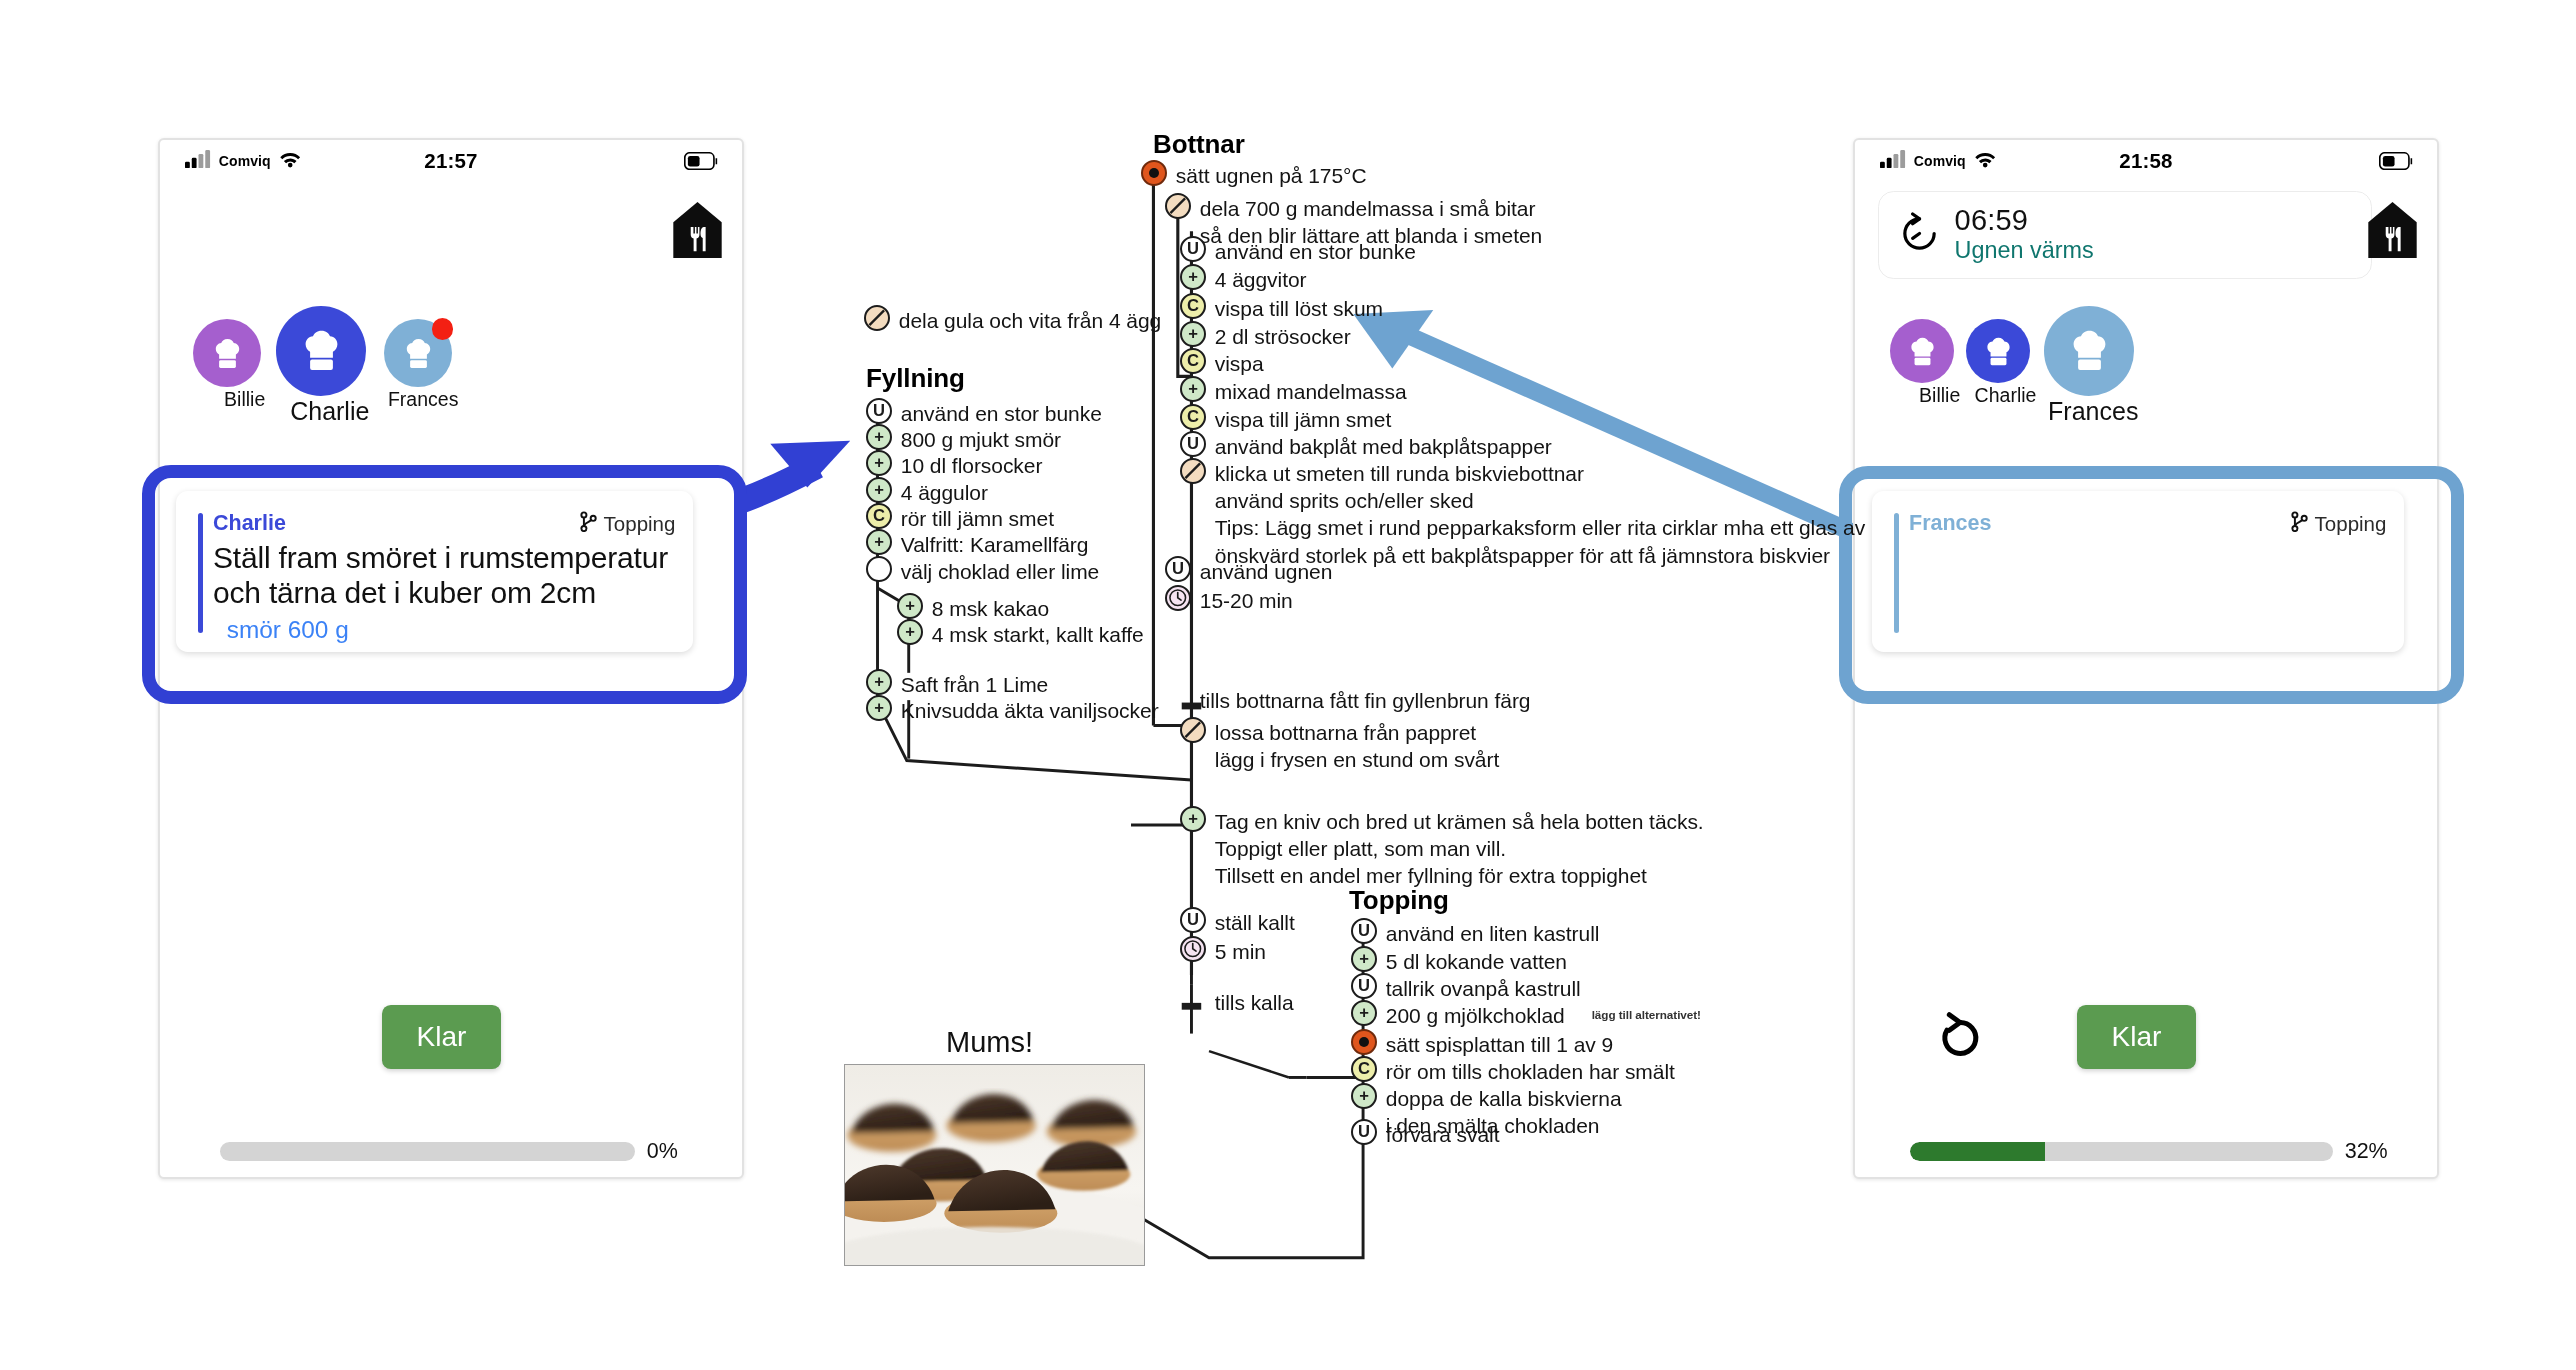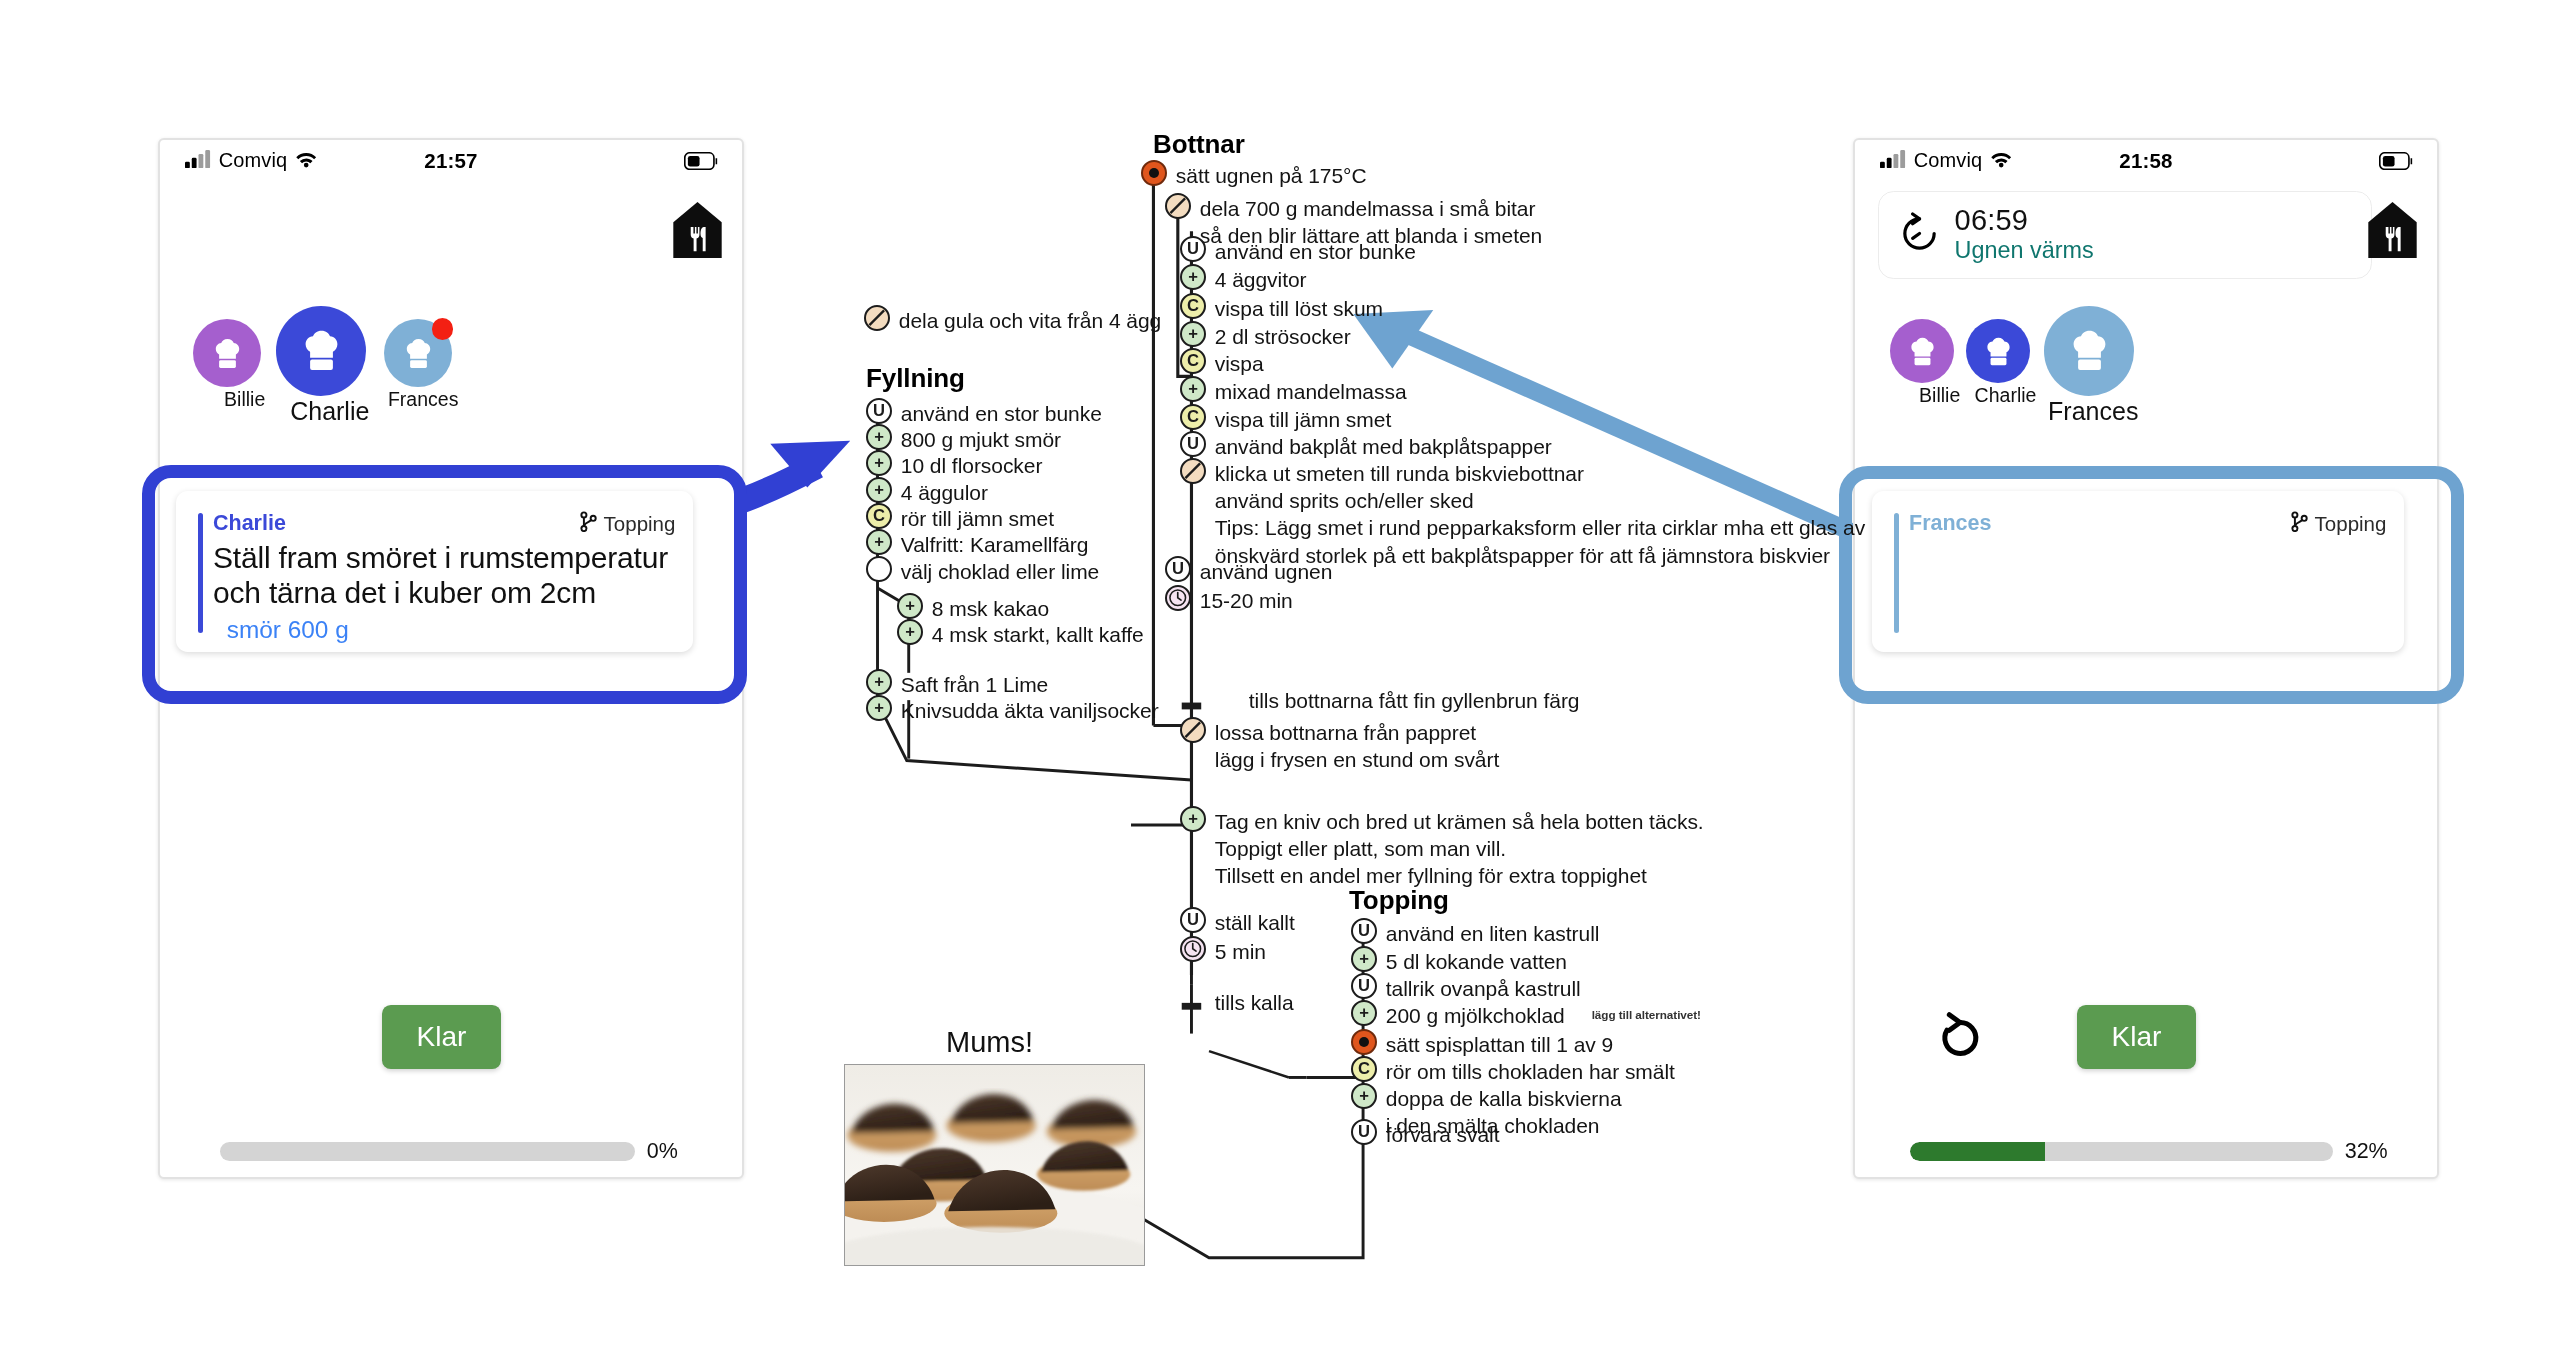--- a/index.html
+++ b/index.html
@@ -7,21 +7,21 @@
        font-family:"Liberation Sans",sans-serif;-webkit-font-smoothing:antialiased;}
 
   
   .phone{position:absolute;background:#fff;border:2px solid #e2e2e2;border-radius:5.9px;
          box-shadow:0 1px 3.9px rgba(0,0,0,.10);overflow:hidden;}
   #phone-left{left:158px;top:138px;width:582px;height:1037px;}
   #phone-right{left:1853px;top:138px;width:582px;height:1037px;}
 
   .statusbar{position:relative;height:45px;}
   .sb-left{position:absolute;left:25px;top:8.8px;display:flex;align-items:center;gap:6.8px;}
-  .sb-carrier{font-size:20px;font-weight:400;color:#000;letter-spacing:0.1px;}
+  .sb-carrier{font-size:14px;font-weight:700;color:#000;letter-spacing:0.1px;}
   .sb-time{position:absolute;left:0;right:0;top:8.8px;text-align:center;font-size:20.5px;
            font-weight:700;color:#000;letter-spacing:0.2px;}
   .sb-batt{position:absolute;right:23.4px;top:11.7px;}
 
   .bars{display:inline-block;}
   .wifi{display:inline-block;}
 
   .timerbar{position:absolute;left:23.4px;top:51px;width:492px;height:86px;
             border:1.5px solid #ececec;border-radius:15.6px;background:#fff;
             display:flex;align-items:center;}
@@ -463,21 +463,21 @@
     </div>
     <div class="dg-row" style="left: 1165px; top: 585px;">
       <span class="node n-time">
         <svg width="19.5" height="19.5" viewBox="0 0 20 20">
           <circle cx="10" cy="10" r="8" fill="none" stroke="#1c1c1c" stroke-width="1.6"></circle>
           <path d="M10 4.6 V10 L13.4 12.4" stroke="#1c1c1c" stroke-width="1.7" fill="none" stroke-linecap="round"></path>
         </svg>
       </span>
       <div class="dg-txt" style="padding-top: 2px;">15-20 min</div>
     </div>
-    <div class="dg-row" style="left: 1214px; top: 685px;">
+    <div class="dg-row" style="left: 1165px; top: 685px;">
       <span style="flex: 0 0 auto; width: 26px; margin-right: 8.8px;"></span>
       <div class="dg-txt" style="padding-top: 2px;">tills bottnarna fått fin gyllenbrun färg</div>
     </div>
     <div class="dg-row" style="left: 1180px; top: 717px;">
       <span class="node n-cut">
         <svg width="21.5" height="21.5" viewBox="0 0 22 22">
           <path d="M3.5 18.5 L18.5 3.5" stroke="#1c1c1c" stroke-width="2.4"></path>
         </svg>
       </span>
       <div class="dg-txt" style="padding-top: 2px;">lossa bottnarna från pappret

